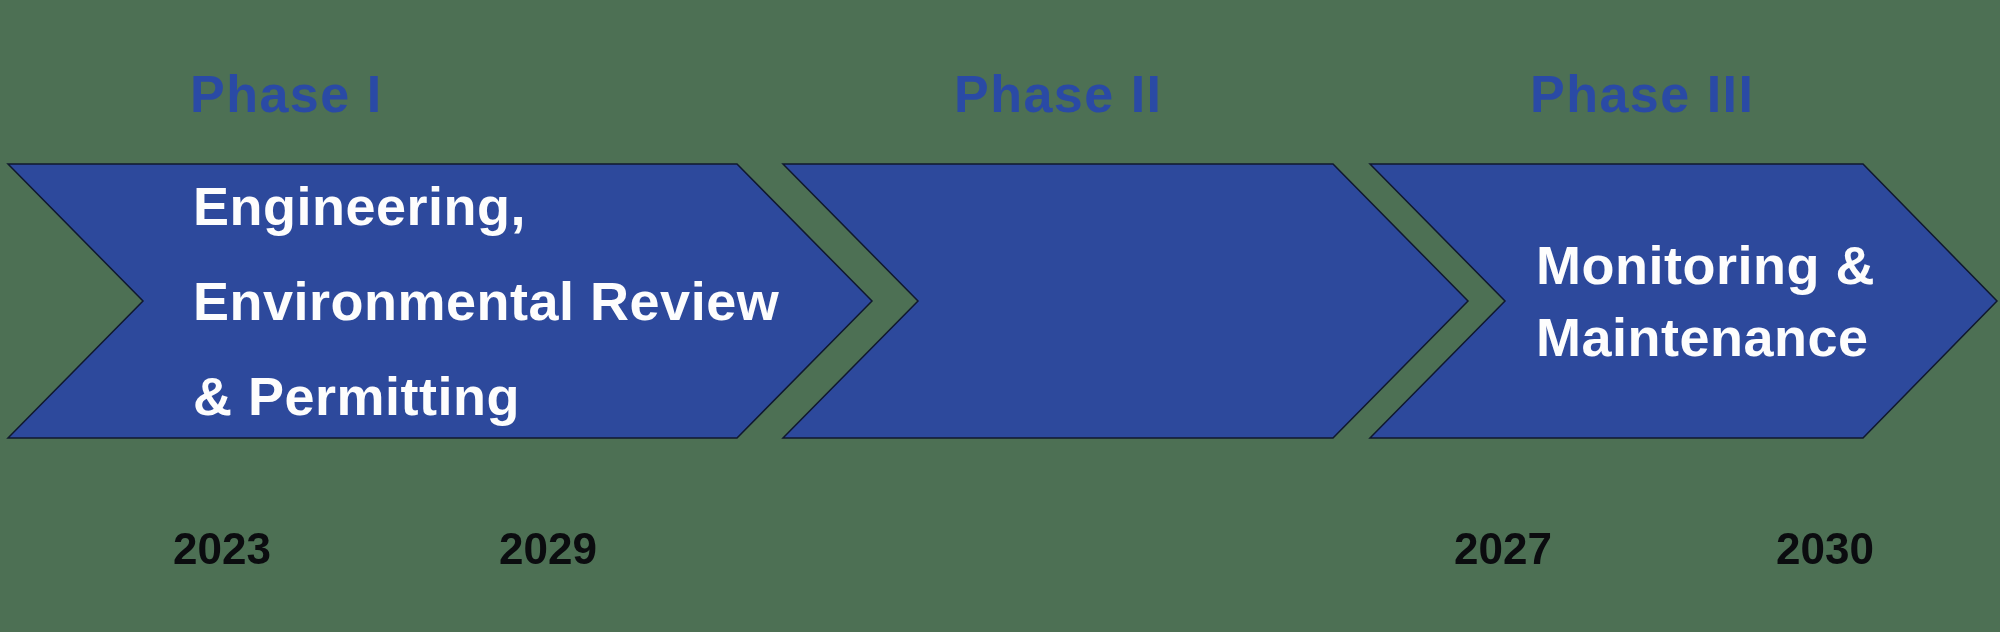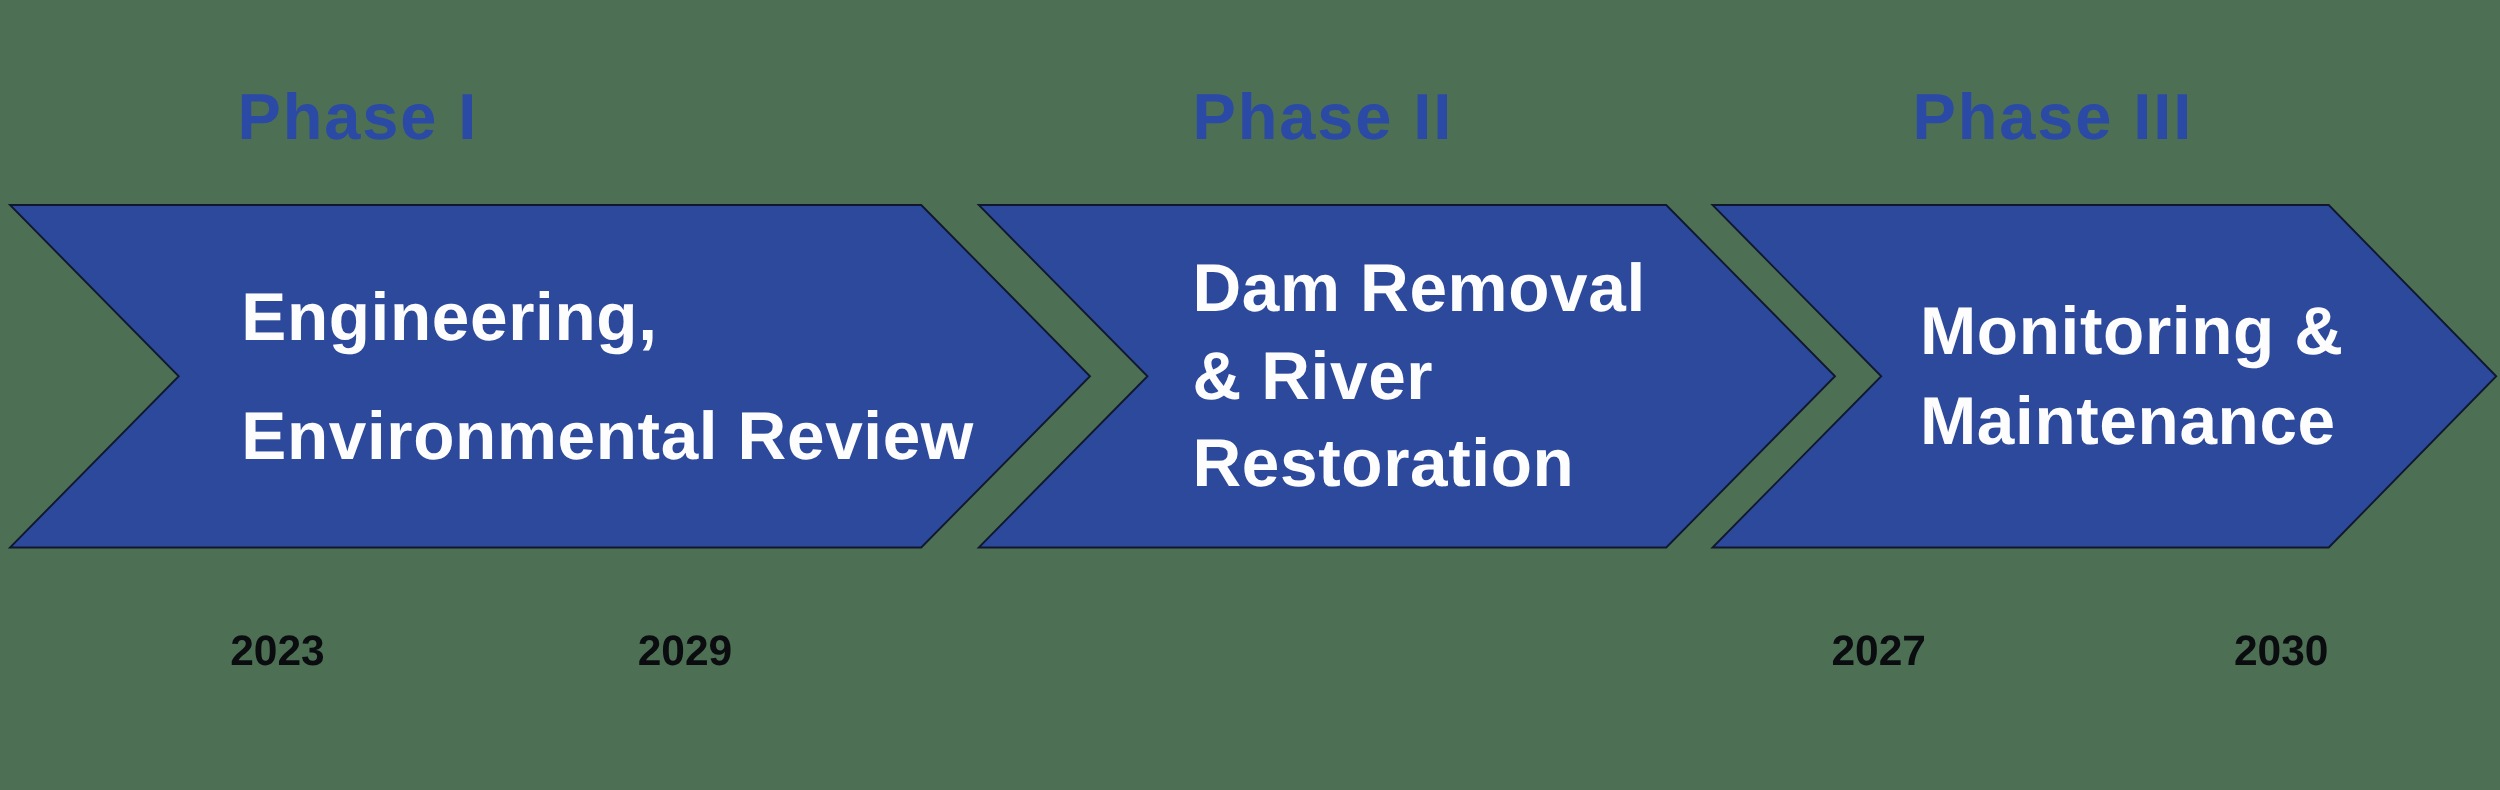--- a/index.html
+++ b/index.html
@@ -51,25 +51,25 @@
     line-height: 70px;
     font-weight: 600;
     letter-spacing: 0.5px;
     white-space: nowrap;
   }
   .a1 { left: 193px; gap: 25px; }
   .a2 { left: 954px; }
   .a3 { left: 1536px; font-weight: 700; line-height: 72px; }
   .year {
     position: absolute;
-    top: 494px;
+    top: 522px;
     width: 260px;
     margin-left: -130px;
     text-align: center;
-    font-size: 34px;
+    font-size: 44px;
     line-height: 54px;
     font-weight: 800;
     color: var(--year-color, #0b0c0f);
   }
   .y0 { left: 222px; }
   .y1 { left: 548px; }
   .y2 { left: 865px; }
   .y3 { left: 1182px; }
   .y4 { left: 1503px; }
   .y5 { left: 1825px; }
@@ -85,27 +85,23 @@
     <polygon class="arrow-shape" points="1370,164 1863,164 1997,301 1863,438 1370,438 1505,301"></polygon>
   </svg>
 
   <div class="phase-title t1">Phase I</div>
   <div class="phase-title t2">Phase II</div>
   <div class="phase-title t3">Phase III</div>
 
   <div class="arrow-text a1">
     <div class="line">Engineering,</div>
     <div class="line">Environmental Review</div>
+    <div class="line">&amp; Permitting</div>
   </div>
 
-  <div class="arrow-text a2">
-    <div class="line">Dam Removal</div>
-    <div class="line">&amp; River</div>
-    <div class="line">Restoration</div>
-  </div>
 
   <div class="arrow-text a3">
     <div class="line">Monitoring &amp;</div>
     <div class="line">Maintenance</div>
   </div>
 
   <div class="year y0">2023</div>
   <div class="year y1">2029</div>
   <div class="year y4">2027</div>
   <div class="year y5">2030</div>

